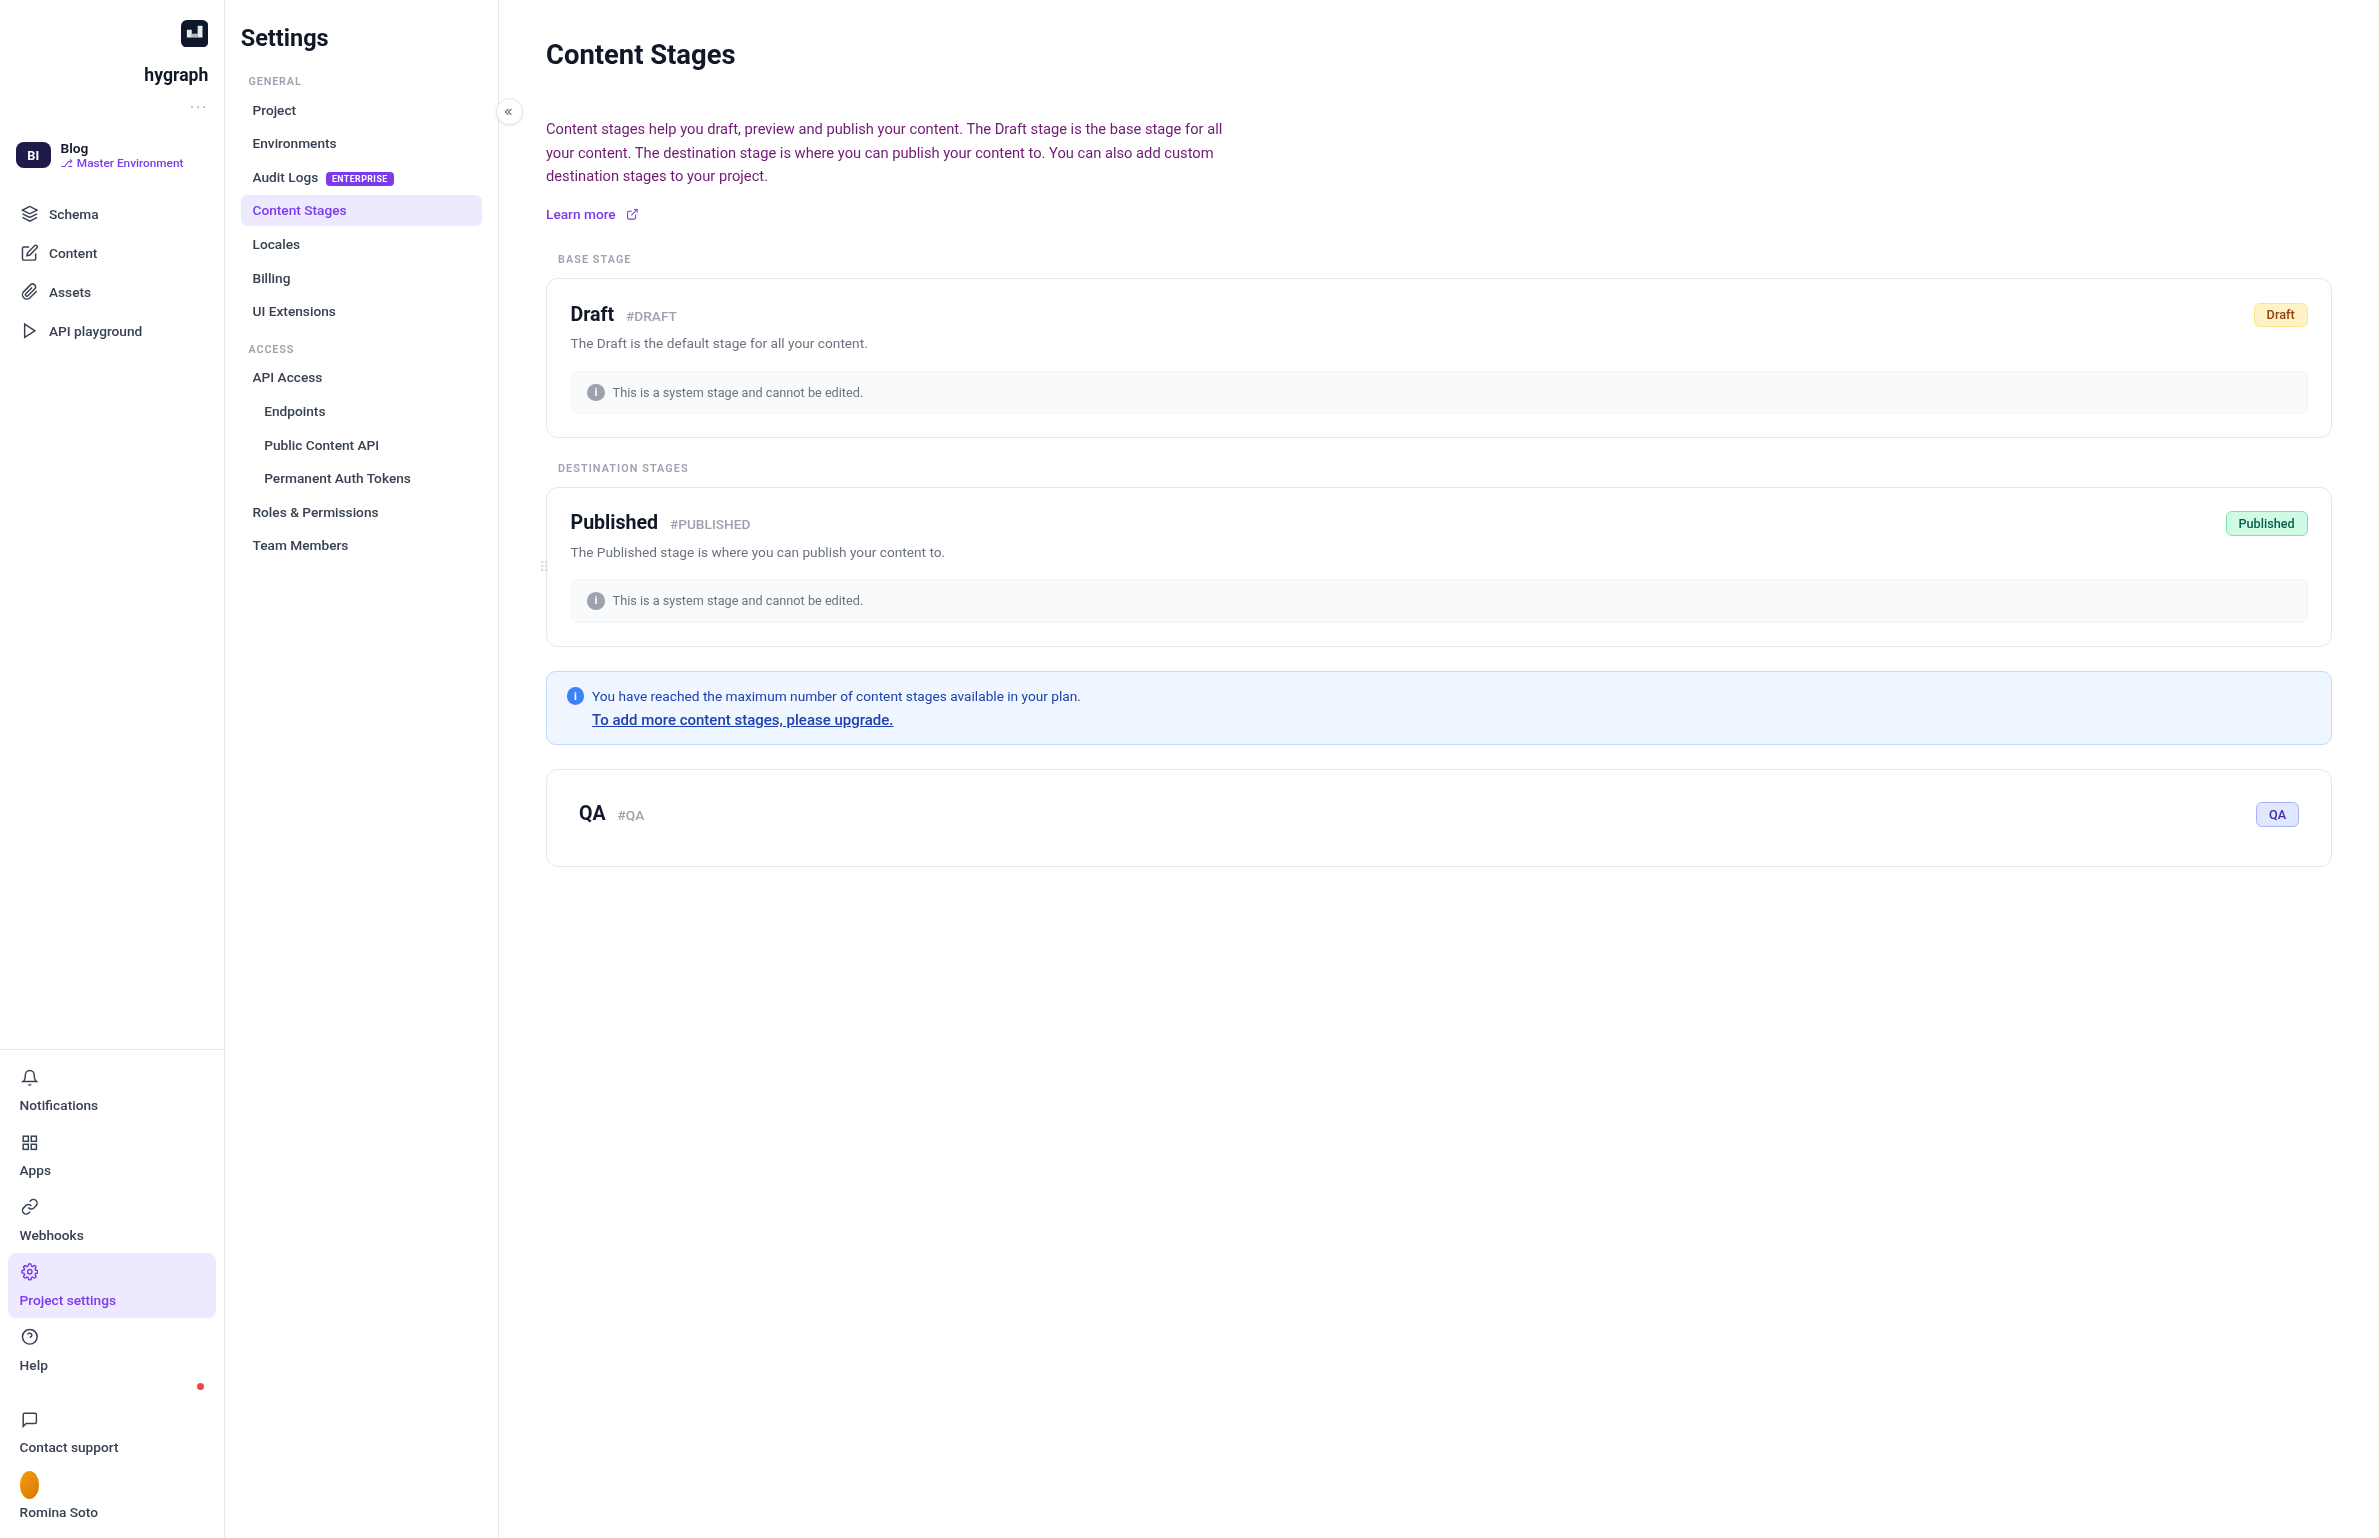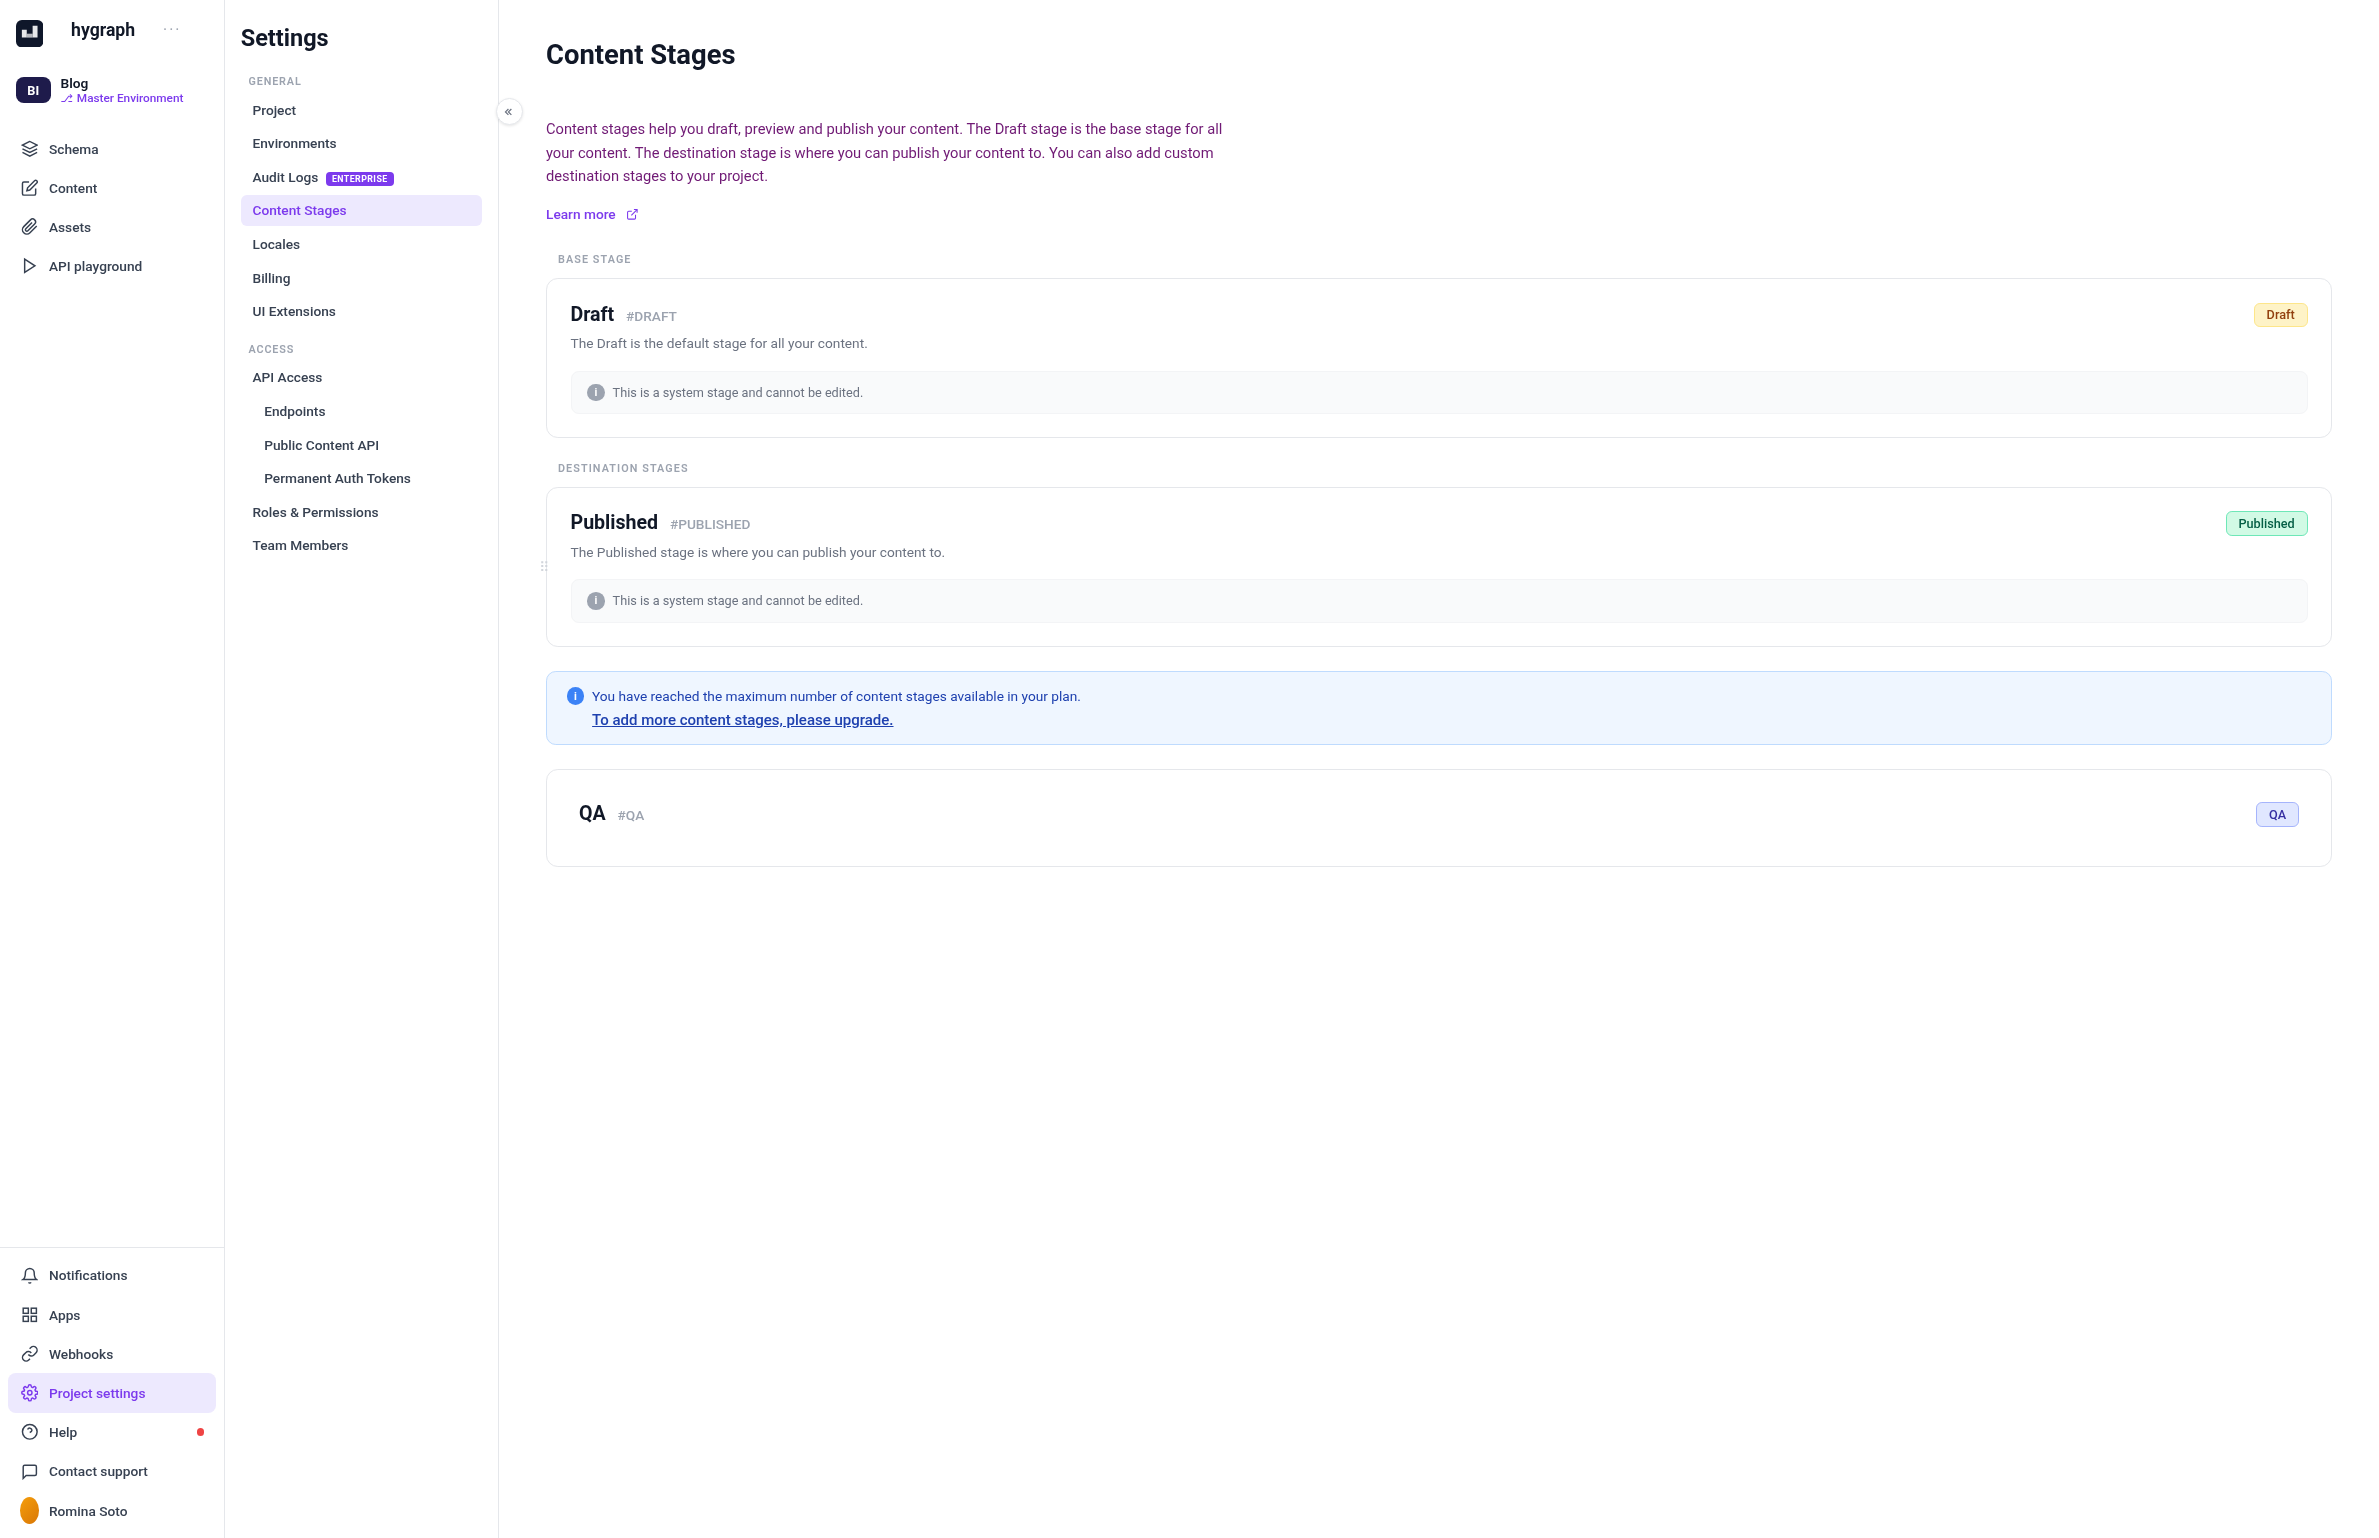--- a/index.html
+++ b/index.html
@@ -12,23 +12,24 @@
       background: #fff;
       border-right: 1px solid #e5e7eb;
       display: flex;
       flex-direction: column;
       height: 100vh;
       overflow-y: auto;
     }
 
     .sidebar-logo {
       display: flex;
-      align-items: flex-start;
+      align-items: flex-end;
       padding: 19.6px 15.7px 15.7px;
-      gap: 28px;
+      gap: 13px;
+      flex-direction: column;
     }
     .logo-icon {
       font-weight: 900;
       font-size: 21.6px;
       color: #1a1a2e;
     }
 
     .project-selector {
       display: flex;
       align-items: center;
@@ -85,28 +86,29 @@
       justify-content: center;
       flex-shrink: 0;
     }
 
     .sidebar-bottom {
       border-top: 1px solid #e5e7eb;
       padding: 7.8px;
     }
     .nav-item-bottom {
       display: flex;
-      align-items: center;
+      align-items: flex-start;
       gap: 9.8px;
       padding: 9.8px 11.8px;
       border-radius: 7.8px;
       cursor: pointer;
       color: #374151;
       font-size: 13.7px;
       font-weight: 500;
+      flex-direction: column;
     }
     .nav-item-bottom.active {
       background: #ede9fe;
       color: #7c3aed;
     }
 
     .help-dot {
       width: 7.8px;
       height: 7.8px;
       background: #ef4444;

